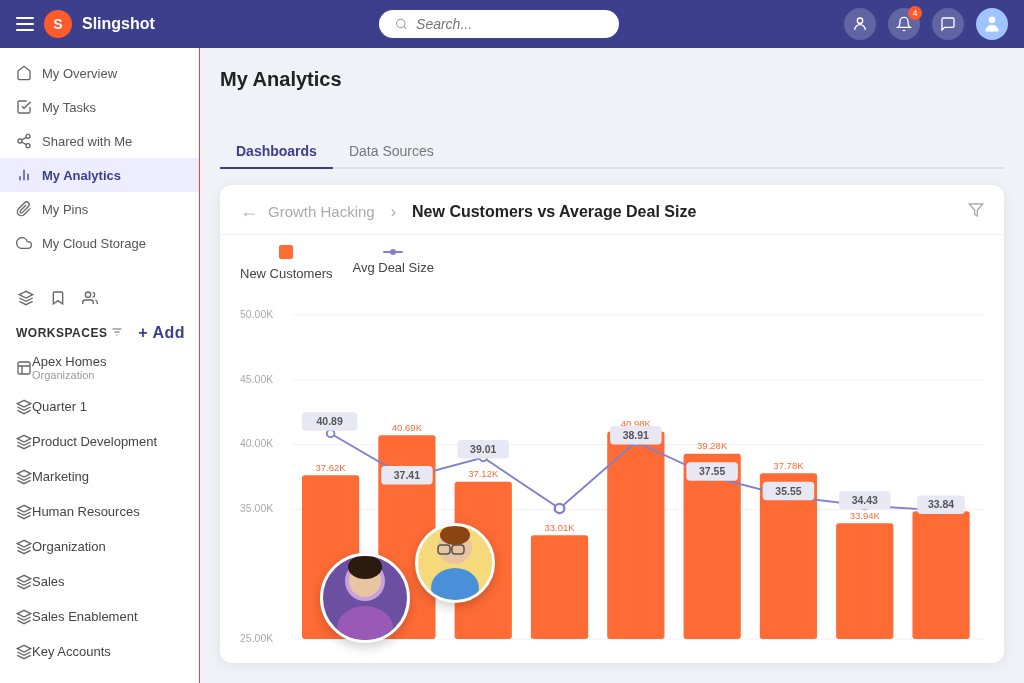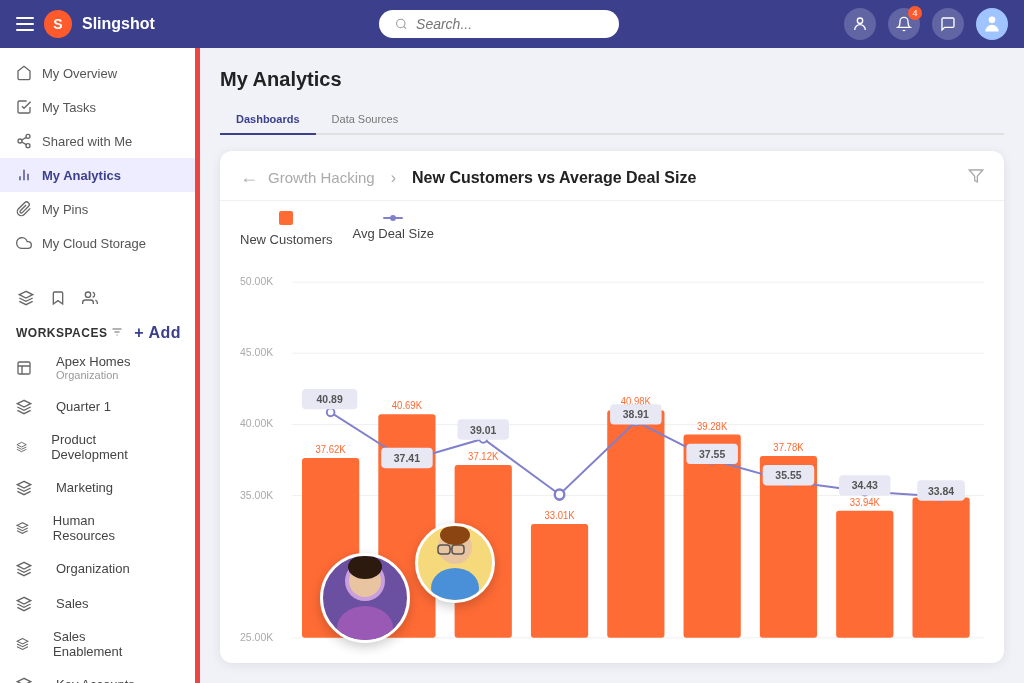--- a/index.html
+++ b/index.html
@@ -34,21 +34,21 @@
     .badge { position: absolute; top: -2px; right: -2px; background: #ff5a2c; color: white; border-radius: 50%; width: 14px; height: 14px; font-size: 9px; display: flex; align-items: center; justify-content: center; }
     .avatar { width: 32px; height: 32px; border-radius: 50%; background: #a0c4ff; display: flex; align-items: center; justify-content: center; font-size: 12px; font-weight: bold; color: white; overflow: hidden; }
 
     
     .main-layout { display: flex; flex: 1; overflow: hidden; }
 
     
     .sidebar {
       width: 200px;
       background: white;
-      border-right: 5px solid #ef4444;
+      border-right: 1px solid #ef4444;
       display: flex;
       flex-direction: column;
       overflow-y: auto;
       flex-shrink: 0;
     }
     .sidebar-nav { padding: 8px 0; }
     .sidebar-item {
       display: flex; align-items: center; gap: 10px;
       padding: 9px 16px; cursor: pointer; font-size: 13px; color: #555;
     }
@@ -61,32 +61,32 @@
     }
     .sidebar-toolbar-btn { width: 28px; height: 28px; display: flex; align-items: center; justify-content: center; border-radius: 6px; cursor: pointer; }
     .workspaces-header {
       display: flex; align-items: center; padding: 4px 14px 4px 16px;
       font-size: 12px; font-weight: 700; color: #333; letter-spacing: 0.5px; text-align: center;
     }
     .workspaces-header .sort-icon { margin-left: 4px; cursor: pointer; }
     .workspaces-header .add-btn { margin-left: auto; display: flex; align-items: center; gap: 3px; color: #3b3f8c; font-size: 16px; cursor: pointer; font-weight: 600; }
 
     .workspace-item {
-      display: flex; align-items: center; padding: 8px 16px; cursor: pointer; font-size: 13px; color: #444; gap: 24px;
+      display: flex; align-items: center; padding: 8px 16px; cursor: pointer; font-size: 13px; color: #444; gap: 0;
     }
     .workspace-item .ws-sub { font-size: 11px; color: #999; }
     .workspace-item .more-btn { opacity: 0; color: #999; font-size: 16px; }
 
     
     .content { flex: 1; overflow: hidden; padding: 20px; background: #f0f2f7; display: flex; flex-direction: column; }
     .page-title { font-size: 20px; font-weight: 700; color: #222; margin-bottom: 14px; }
     .tab-bar { display: flex; gap: 0; margin-bottom: 0; border-bottom: 2px solid #e0e0e0; }
     .tab {
-      padding: 8px 16px; font-size: 11px; cursor: pointer; color: #777;
-      border-bottom: 2px solid transparent; margin-bottom: -2px;
+      padding: 8px 16px; font-size: 14px; cursor: pointer; color: #777;
+      border-bottom: 2px solid transparent; margin-bottom: -2px; margin-top: 30px;
     }
     .tab.active { color: #3b3f8c; border-bottom: 2px solid #3b3f8c; font-weight: 600; }
 
     
     .chart-panel {
       background: white;
       border-radius: 12px;
       flex: 1;
       overflow: hidden;
       margin-top: 16px;

